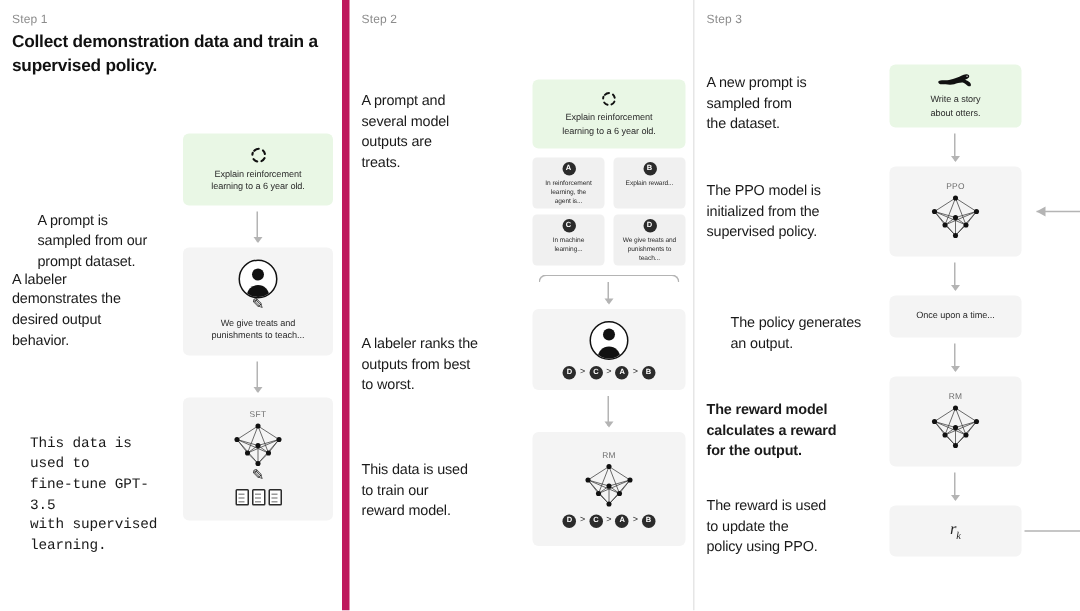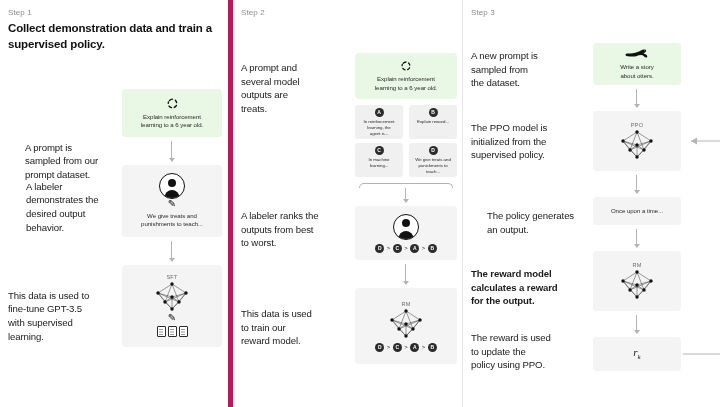--- a/index.html
+++ b/index.html
@@ -221,25 +221,25 @@
   <div class="col col-1">
     <div class="step-label">Step 1</div>
     <div class="step-title">Collect demonstration data
 and train a supervised policy.</div>
 
     <div class="body">
       <div class="captions">
         <div class="caption" style="top:30px;left:17px;margin-top:44px;">A prompt is
 sampled from our
 prompt dataset.</div>
-        <div class="caption" style="top:113px;left:18px;">A labeler
+        <div class="caption" style="top:113px;left:0;">A labeler
 demonstrates the
 desired output
 behavior.</div>
-        <div class="caption" style="top:222px;left:0;">This data is used to
+        <div class="caption" style="top:222px;left:12px;font-family:Liberation Mono, monospace;">This data is used to
 fine-tune GPT-3.5
 with supervised
 learning.</div>
       </div>
 
       <div class="flow">
 
         <div class="node green" style="top:22px;left:4px;width:100px;height:48px;">
           <svg class="icon" width="13" height="13" viewBox="0 0 24 24">
             <g fill="none" stroke="#111" stroke-width="2.6" stroke-linecap="round">
@@ -299,21 +299,21 @@
 
   <div class="col col-2">
     <div class="step-label">Step 2</div>
 
     <div class="body">
       <div class="captions">
         <div class="caption" style="top:30px;left:0;">A prompt and
 several model
 outputs are
 treats.</div>
-        <div class="caption" style="top:178px;left:0;">A labeler ranks the
+        <div class="caption" style="top:192px;left:0;">A labeler ranks the
 outputs from best
 to worst.</div>
         <div class="caption" style="top:276px;left:0;">This data is used
 to train our
 reward model.</div>
       </div>
 
       <div class="flow">
 
         <div class="node green" style="top:22px;left:4px;width:102px;height:46px;">

